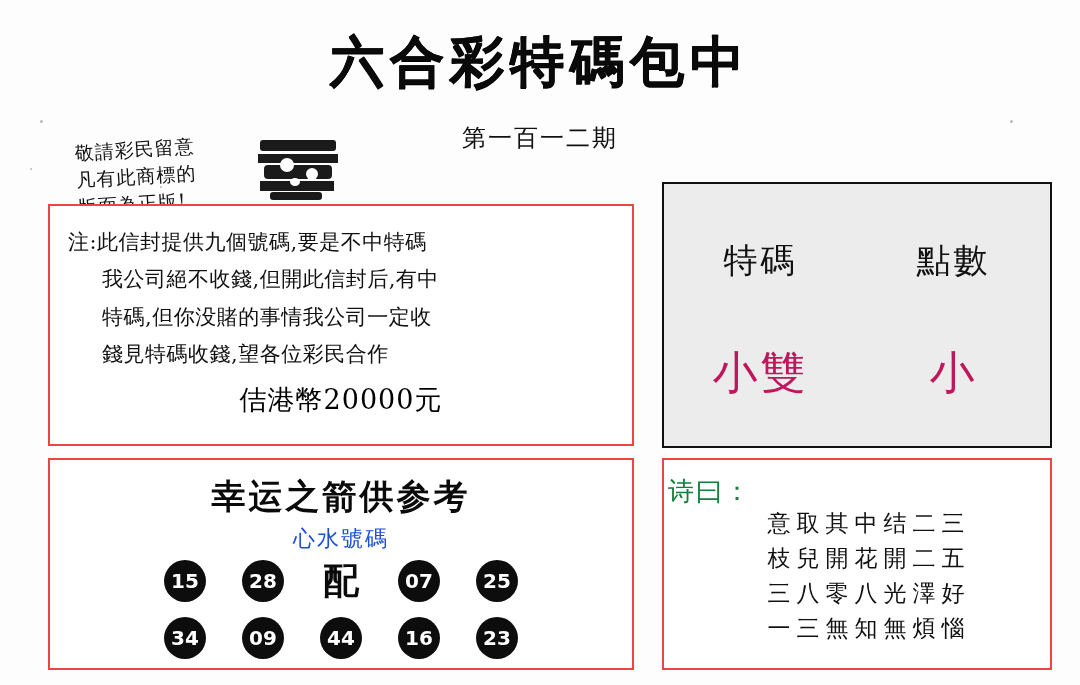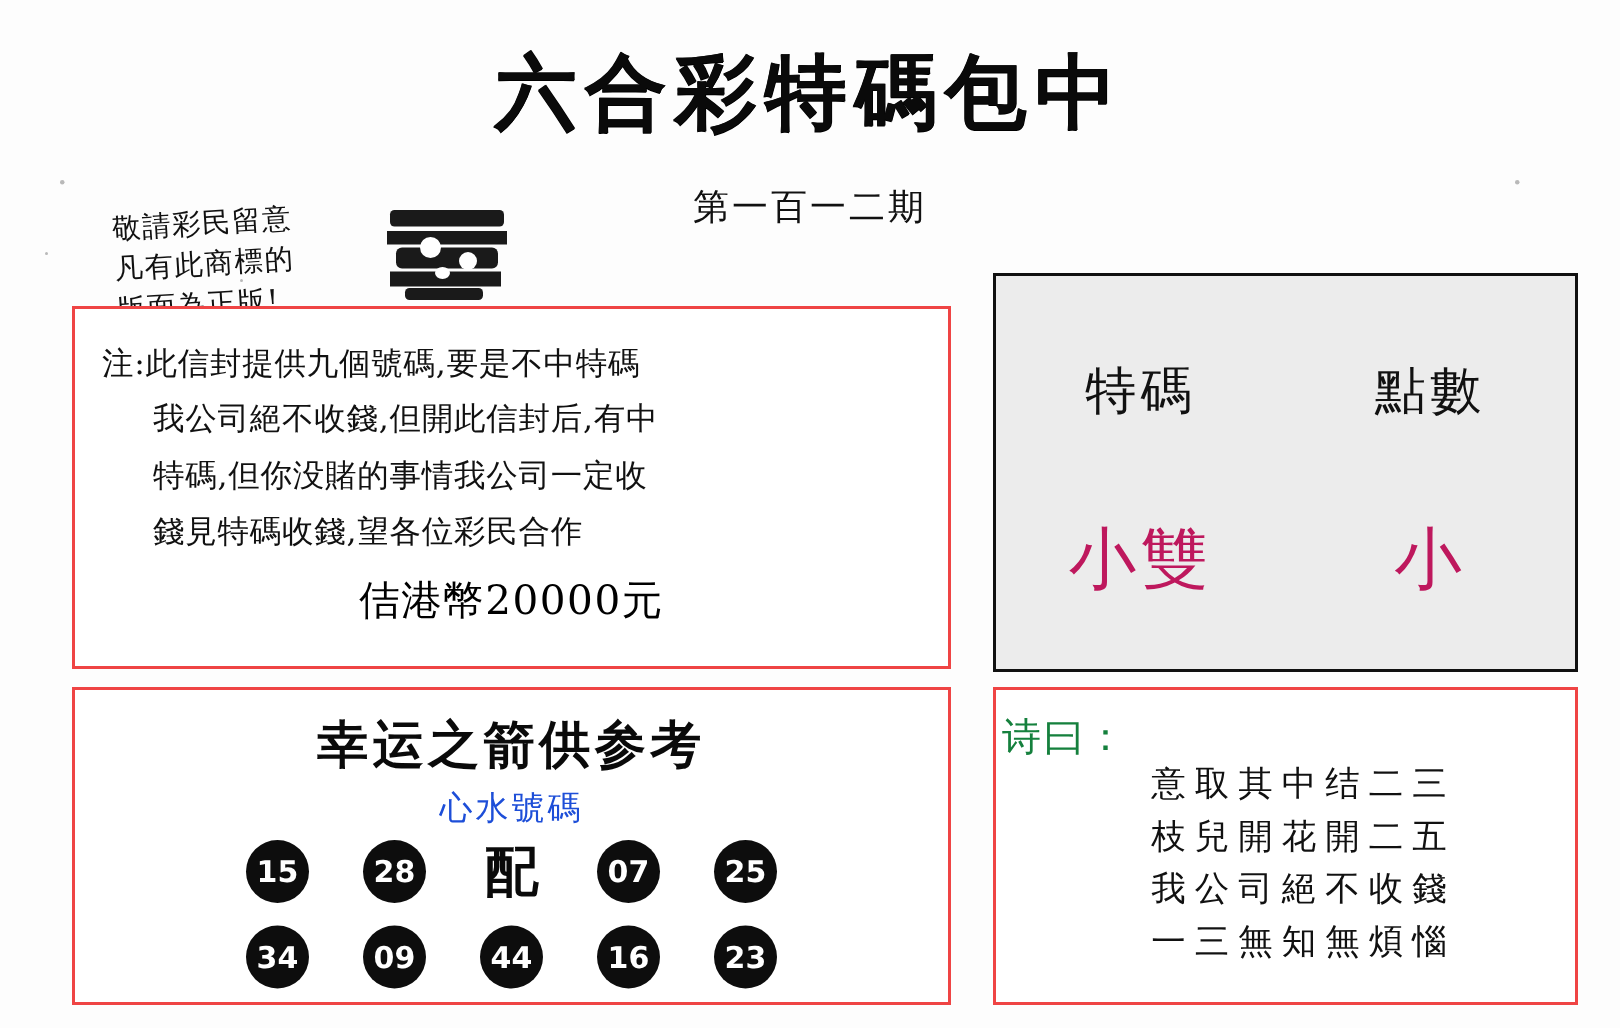--- a/index.html
+++ b/index.html
@@ -300,18 +300,18 @@
       <div class="ball">16</div>
       <div class="ball">23</div>
     </div>
   </div>
 
   <div class="box box-poem">
     <div class="poem-label">诗曰：</div>
     <div class="poem-lines">
       <div class="poem-line">意取其中结二三</div>
       <div class="poem-line">枝兒開花開二五</div>
-      <div class="poem-line">我公司絕不收錢</div>
+      <div class="poem-line">三八零八光澤好</div>
       <div class="poem-line">一三無知無煩惱</div>
     </div>
   </div>
 
 </div>
 
 </body></html>

